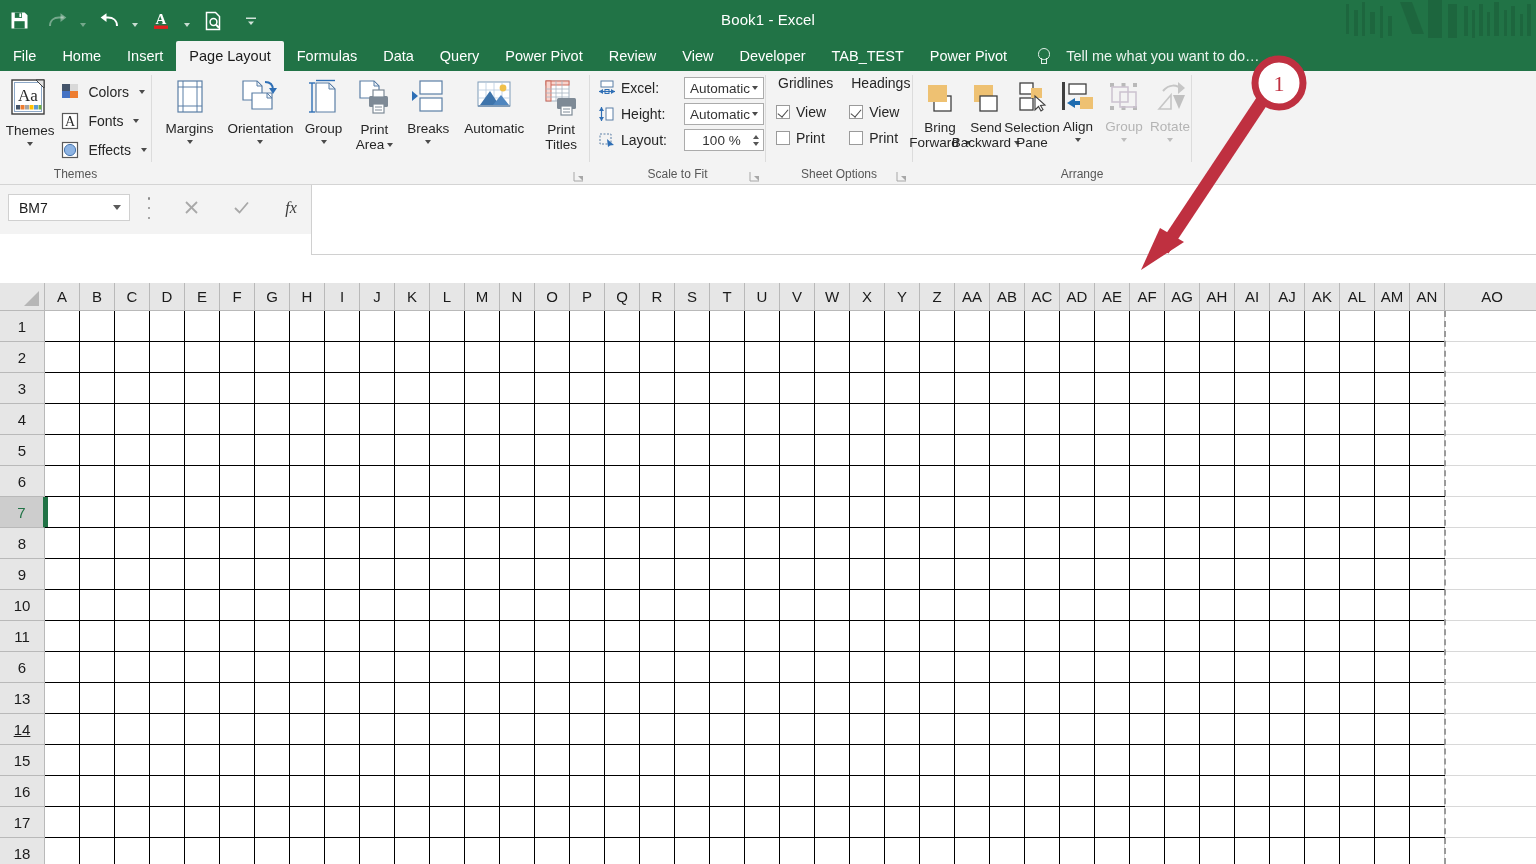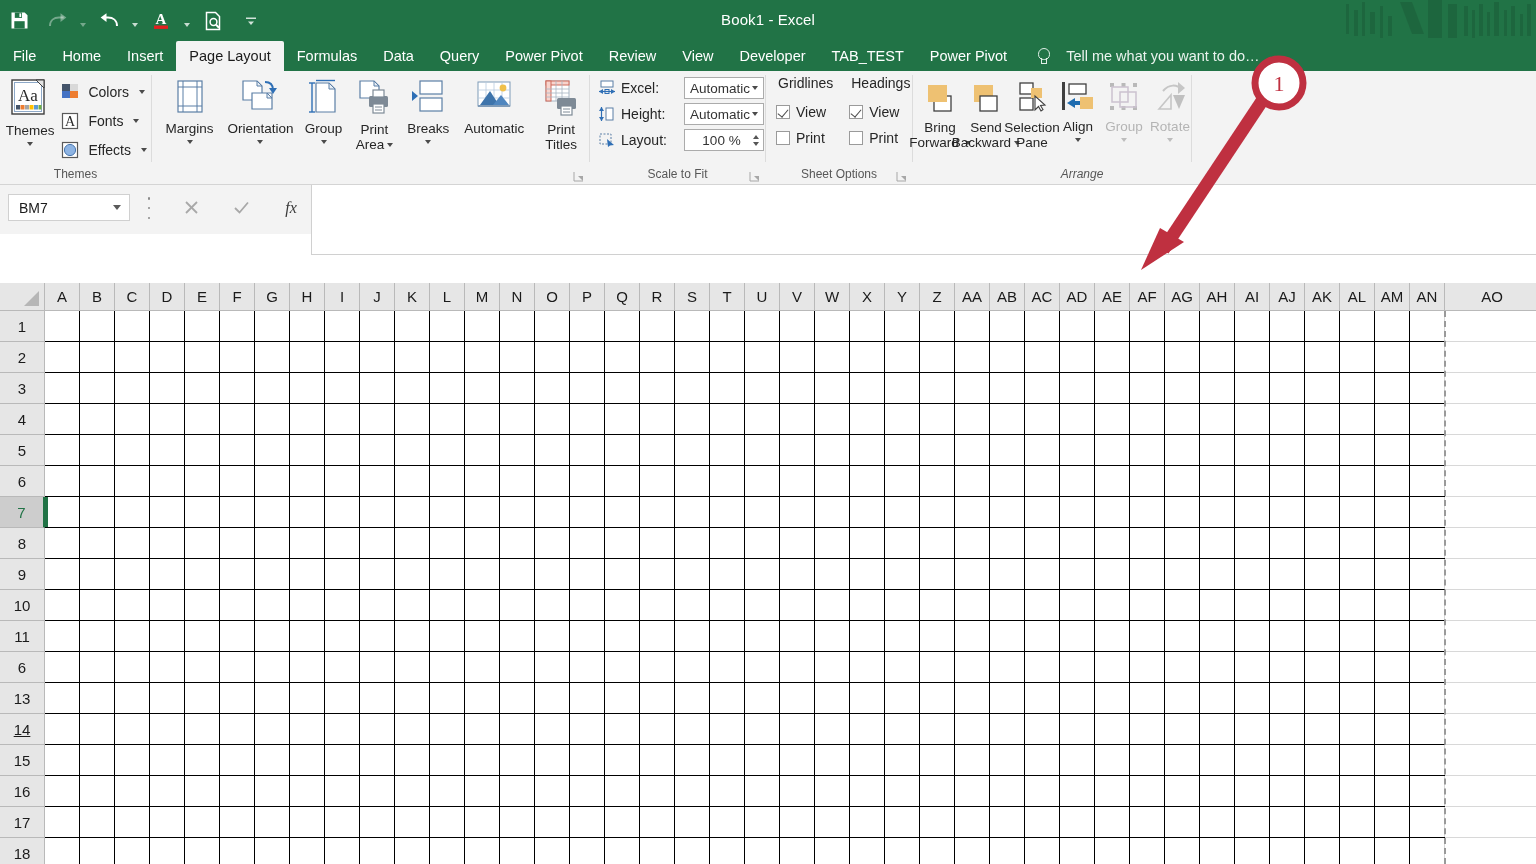--- a/index.html
+++ b/index.html
@@ -615,21 +615,21 @@
             <svg class="ic" width="42" height="38" viewBox="0 0 42 38">
               <path d="M14 12c6-7 14-7 19-1" stroke="#c6c6c6" stroke-width="2" fill="none"></path>
               <polygon points="29,3 36,9 29,15" fill="#c6c6c6"></polygon>
               <polygon points="10,30 22,16 22,30" fill="none" stroke="#c6c6c6" stroke-width="1.6"></polygon>
               <polygon points="24,16 36,16 30,30" fill="#c0c0c0"></polygon>
             </svg>
             <span class="lbl">Rotate</span>
             <span class="dd-arrow dis"></span>
           </div>
         </div>
-        <div class="grp-label" style="padding-left:60px;font-style:italic;">Arrange</div>
+        <div class="grp-label" style="padding-left:60px;">Arrange</div>
       </div>
       <div class="grp-sep"></div>
     </div>
   </div>
 
   <div class="fbar">
     <div class="namebox">
       <span class="nv">BM7</span>
       <span class="nc"></span>
     </div>

